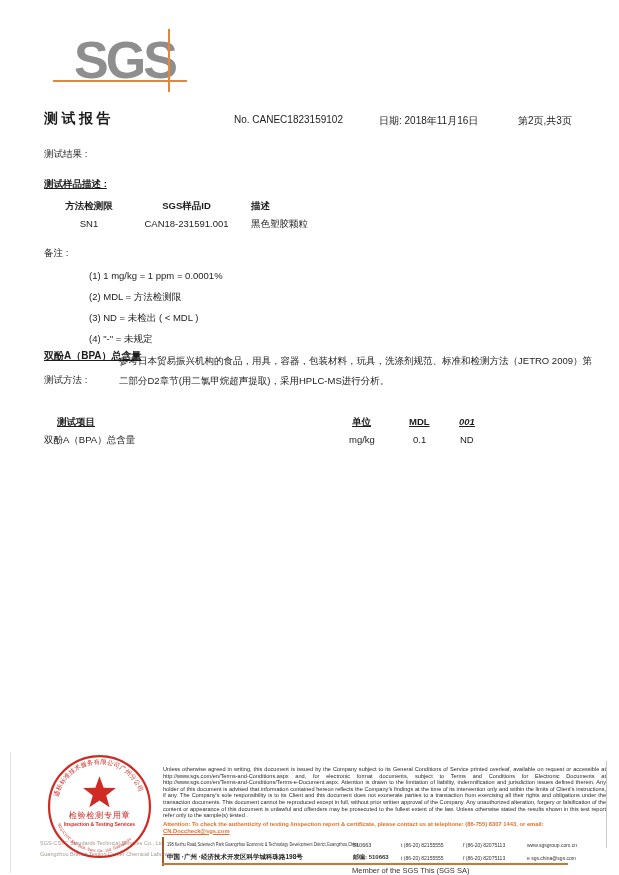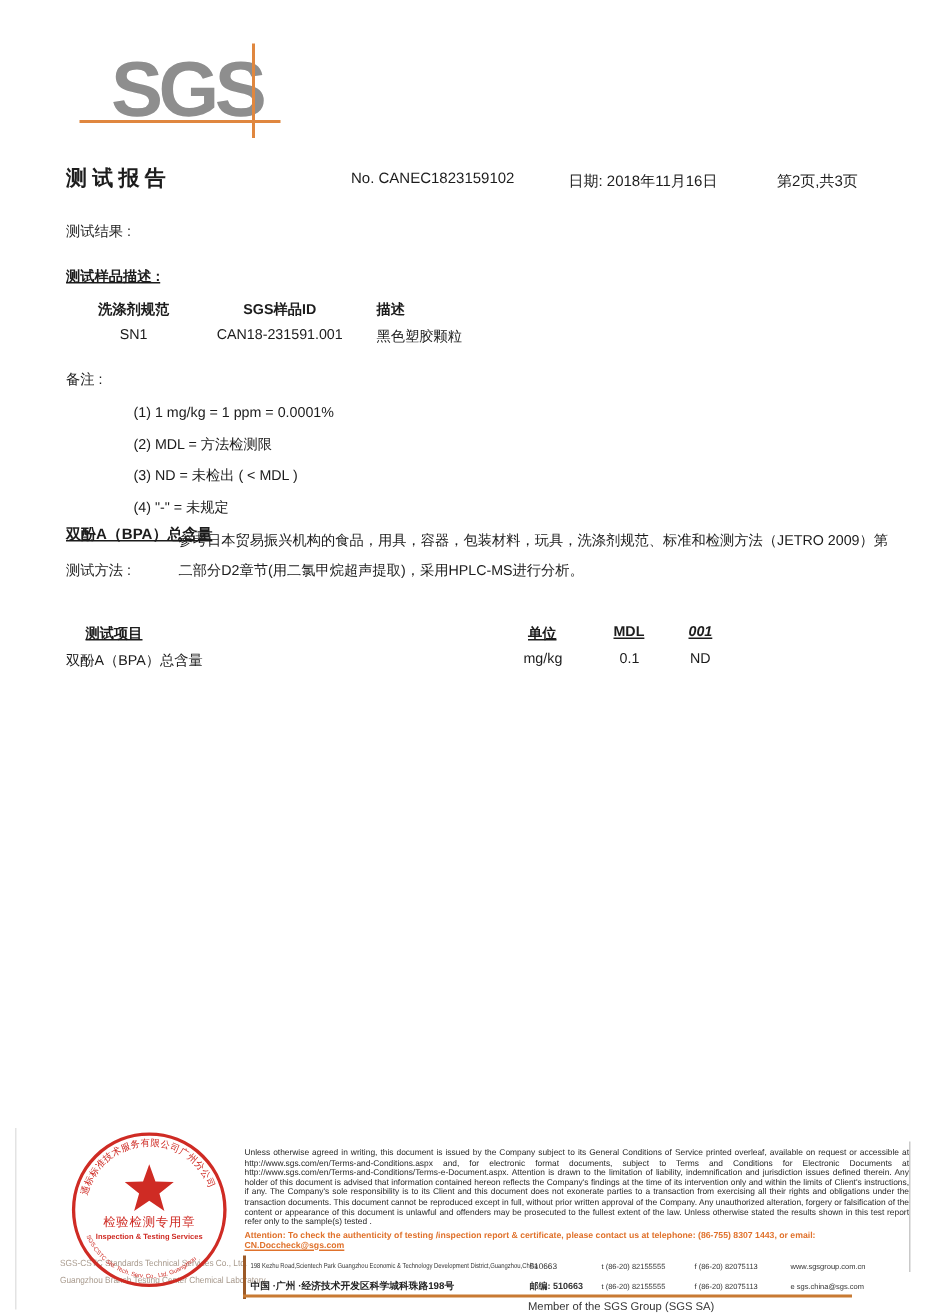--- a/index.html
+++ b/index.html
@@ -74,21 +74,21 @@
 
   <div class="abs doc-title">测试报告</div>
   <div class="abs hdr hdr-no">No. CANEC1823159102</div>
   <div class="abs hdr hdr-date">日期: 2018年11月16日</div>
   <div class="abs hdr hdr-page">第2页,共3页</div>
 
   <div class="abs b lbl-results">测试结果 :</div>
   <div class="abs b lbl-sample">测试样品描述 :</div>
 
   <div class="abs b srow hd">
-    <span class="c1">洗涤剂规范</span>
+    <span class="c1">方法检测限</span>
     <span class="c2">SGS样品ID</span>
     <span class="c3">描述</span>
   </div>
   <div class="abs b srow dt">
     <span class="c1">SN1</span>
     <span class="c2">CAN18-231591.001</span>
     <span class="c3">黑色塑胶颗粒</span>
   </div>
 
   <div class="abs b lbl-remarks">备注 :</div>
@@ -150,15 +150,15 @@
     <span class="a-sm">f (86-20) 82075113</span>
     <span class="a-sm">www.sgsgroup.com.cn</span>
     <span class="a-street-cn">中国 ·广州 ·经济技术开发区科学城科珠路198号</span>
     <span class="a-post-cn">邮编: 510663</span>
     <span class="a-sm">t (86-20) 82155555</span>
     <span class="a-sm">f (86-20) 82075113</span>
     <span class="a-sm">e sgs.china@sgs.com</span>
   </div>
 
   <div class="abs orange-hline"></div>
-  <div class="abs member">Member of the SGS Group (SGS SA)</div>
+  <div class="abs member">Member of the SGS This (SGS SA)</div>
 
 </div>
 
 </body></html>

